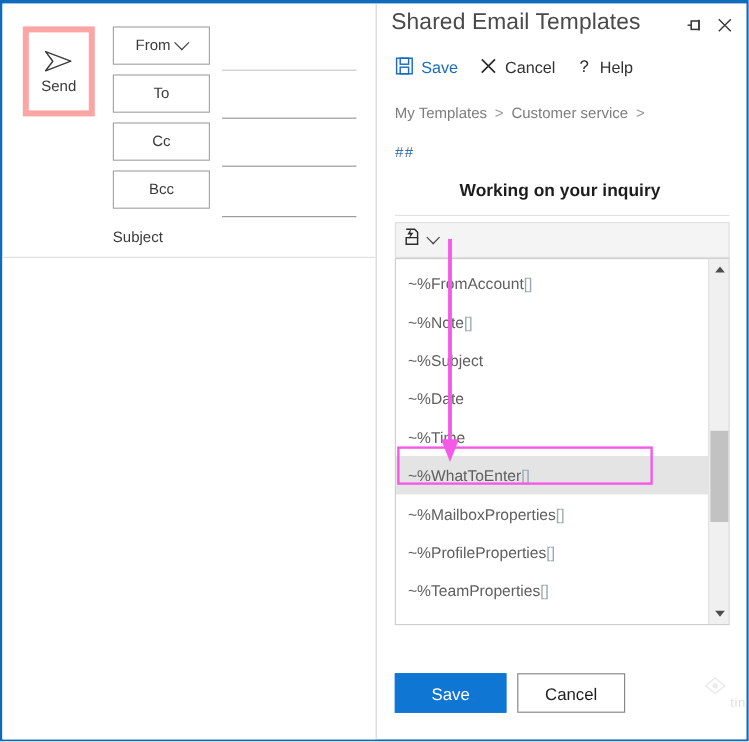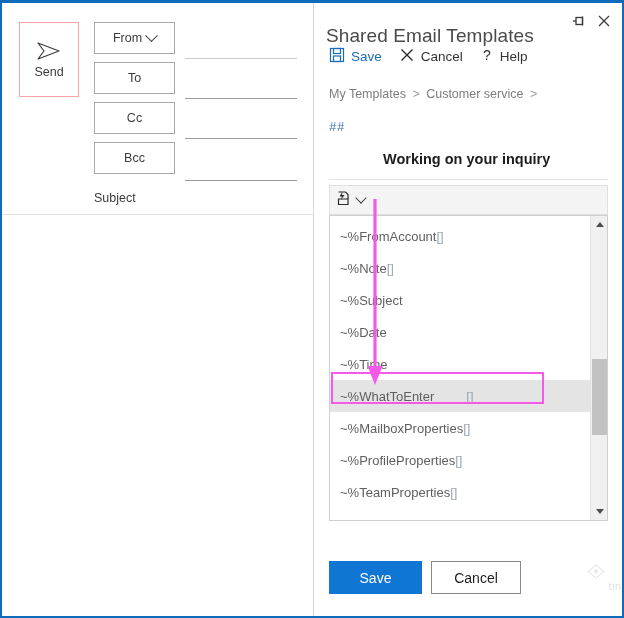--- a/index.html
+++ b/index.html
@@ -34,21 +34,21 @@
   .compose-top {
     position: relative;
     height: 212px;
     border-bottom: 1px solid #e1e1e1;
   }
 
   .send-button {
     position: absolute;
     left: 17px; top: 19px;
     width: 60px; height: 75px;
-    border: 1px solid #fca5a5;
+    border: 5px solid #fca5a5;
     background: #ffffff;
     display: flex;
     flex-direction: column;
     align-items: center;
     justify-content: center;
     gap: 4px;
     cursor: pointer;
   }
   .send-glyph { width: 26px; height: 20px; display:block; }
   .send-label {
@@ -121,21 +121,21 @@
     background: #ffffff;
     border-left: 1px solid #d6d6d6;
   }
 
   .set-header {
     position: relative;
     height: 38px;
   }
   .set-title {
     position: absolute;
-    left: 12px; top: 22px;
+    left: 12px; top: 5px;
     font-size: 19px;
     color: #4a4a4a;
     letter-spacing: .1px;
   }
   .hdr-icon {
     position: absolute;
     top: 8px;
     width: 20px; height: 20px;
     display: flex; align-items: center; justify-content: center;
     cursor: pointer;
@@ -268,21 +268,20 @@
     align-items: center;
     padding-left: 10px;
     font-size: 13px;
     color: #5f5f5f;
     cursor: pointer;
     white-space: nowrap;
   }
   .macro-item.selected {
     background: #e4e4e4;
     color: #5f5f5f;
-    gap: 32px;
   }
   .macro-item .brk { color: #9aa7b4; }
 
   
   .highlight-box {
     position: absolute;
     left: 329px;
     top: 369px;
     width: 213px;
     height: 32px;

